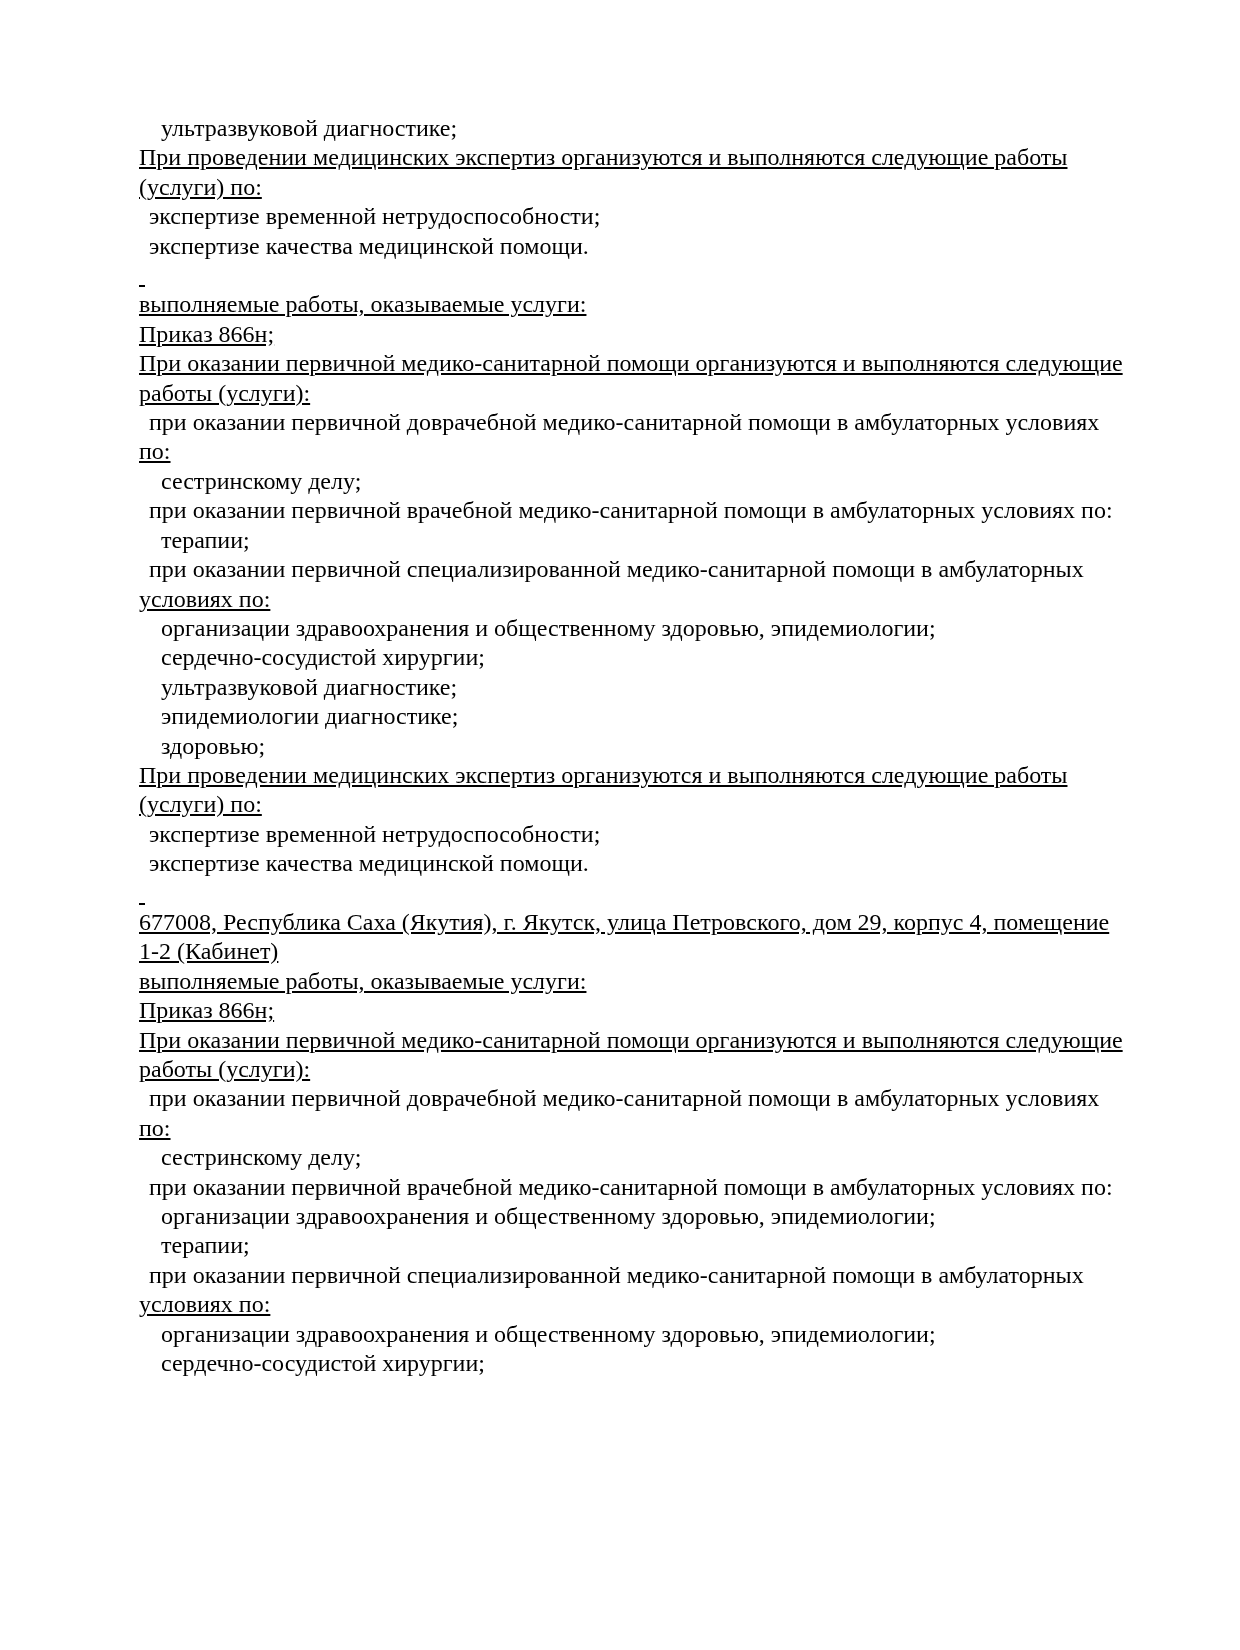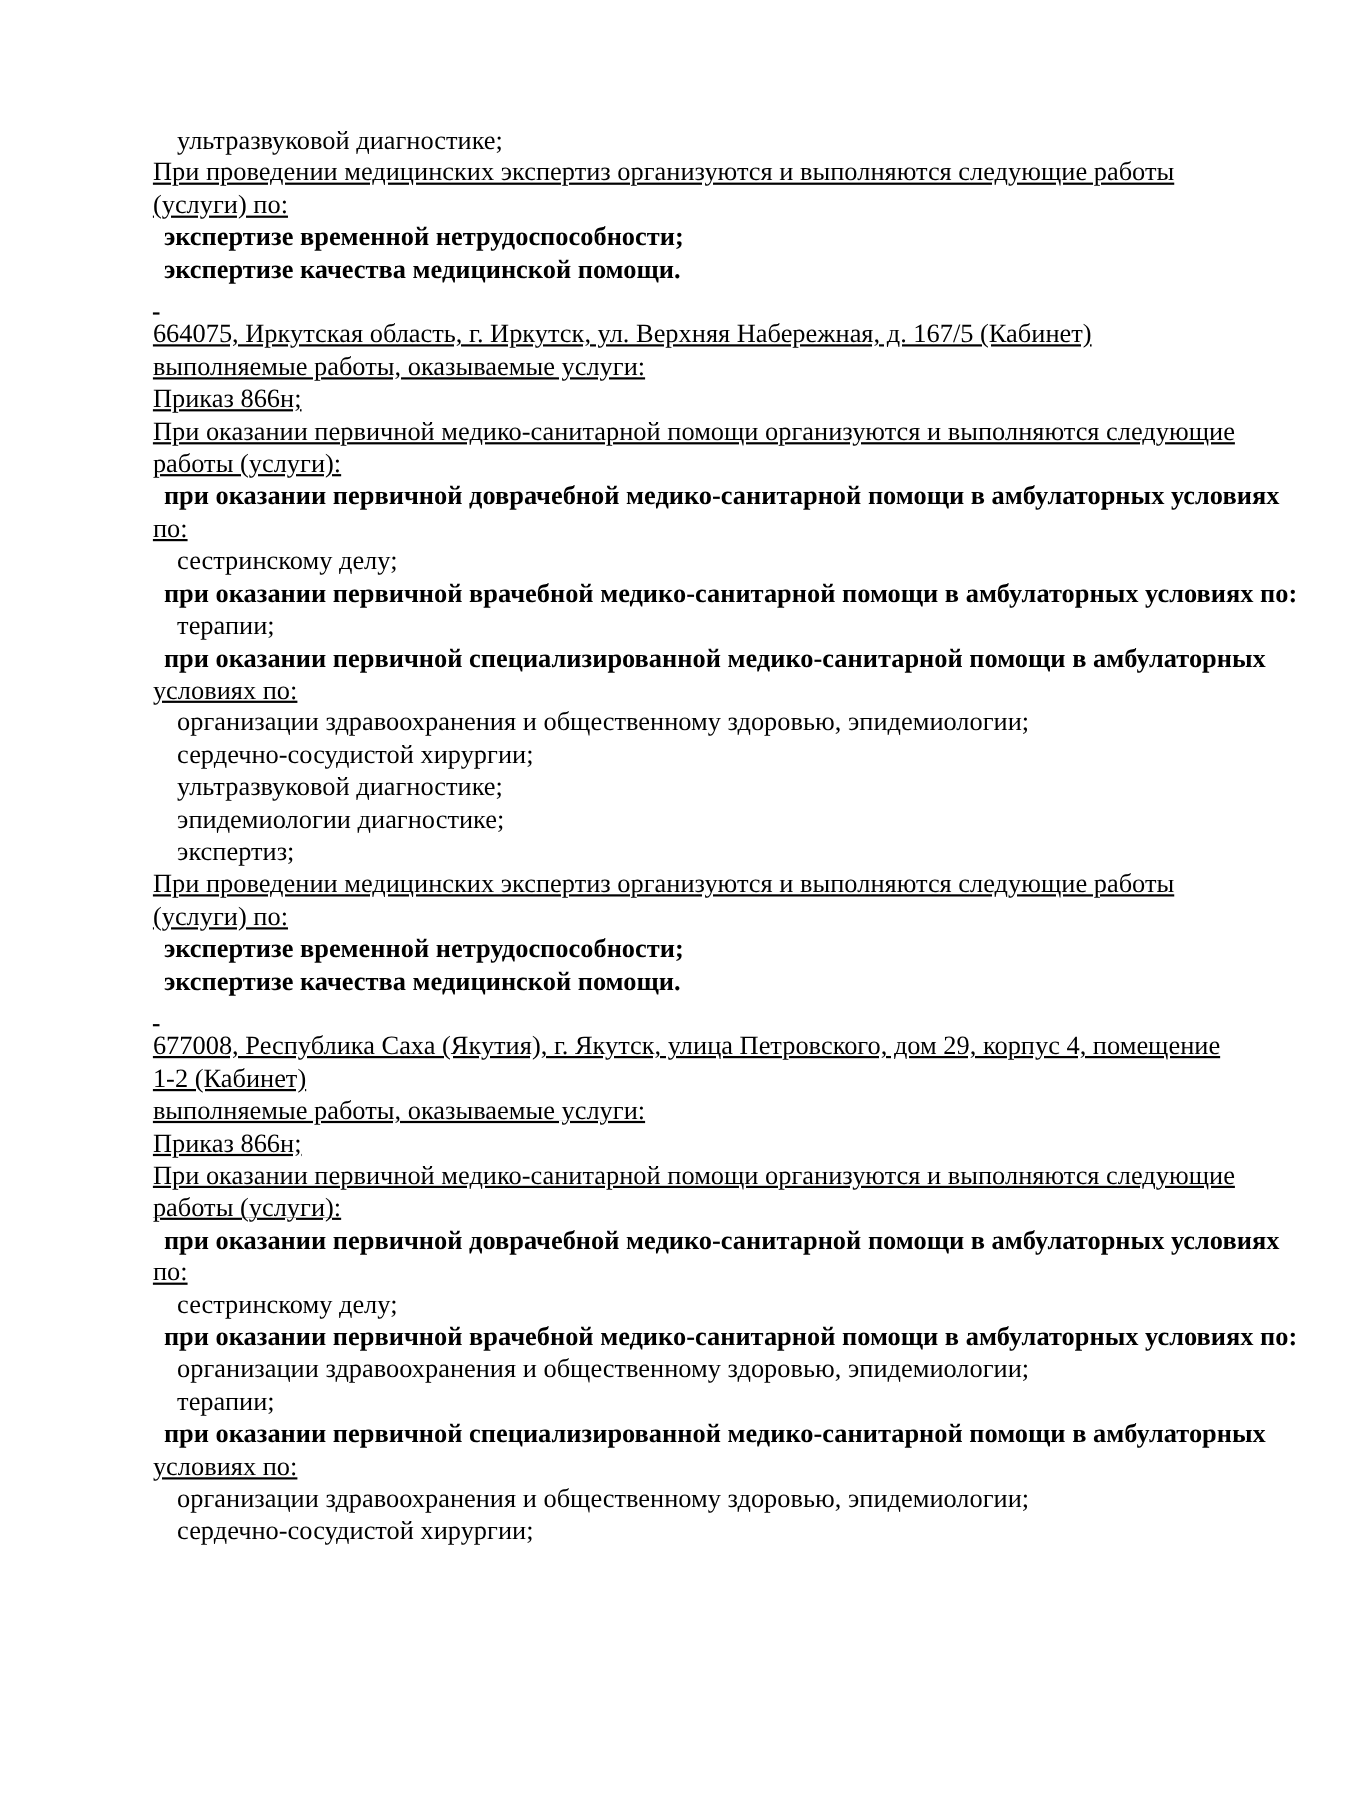--- a/index.html
+++ b/index.html
@@ -27,51 +27,50 @@
     left: 139px;
     right: 120px;
     font-size: 24px;
     line-height: 29.4px;
   }
   .line {
     white-space: pre;
     min-height: 29.4px;
   }
   .indent-0 { padding-left: 0; text-decoration: underline; }
-  .indent-1 { padding-left: 10px; font-weight: bold; }
+  .indent-1 { padding-left: 10px; }
   .indent-2 { padding-left: 22px; }
 </style>
 </head>
 <body style="background: rgb(255, 255, 255);">
 
 <div class="page">
   <div class="doc-body" id="doc-body" style="color: rgb(0, 0, 0);">
       <div class="line indent-2">ультразвуковой диагностике;</div>
       <div class="line indent-0">При проведении медицинских экспертиз организуются и выполняются следующие работы</div>
       <div class="line indent-0">(услуги) по:</div>
       <div class="line indent-1">экспертизе временной нетрудоспособности;</div>
       <div class="line indent-1">экспертизе качества медицинской помощи.</div>
       <div class="line indent-0">&nbsp;</div>
-      <div class="line indent-0">664075, Иркутская область, г. Иркутск, ул. Верхняя Набережная, д. 167/5 (Кабинет)</div>
       <div class="line indent-0">выполняемые работы, оказываемые услуги:</div>
       <div class="line indent-0">Приказ 866н;</div>
       <div class="line indent-0">При оказании первичной медико-санитарной помощи организуются и выполняются следующие</div>
       <div class="line indent-0">работы (услуги):</div>
       <div class="line indent-1">при оказании первичной доврачебной медико-санитарной помощи в амбулаторных условиях</div>
       <div class="line indent-0">по:</div>
       <div class="line indent-2">сестринскому делу;</div>
       <div class="line indent-1">при оказании первичной врачебной медико-санитарной помощи в амбулаторных условиях по:</div>
       <div class="line indent-2">терапии;</div>
       <div class="line indent-1">при оказании первичной специализированной медико-санитарной помощи в амбулаторных</div>
       <div class="line indent-0">условиях по:</div>
       <div class="line indent-2">организации здравоохранения и общественному здоровью, эпидемиологии;</div>
       <div class="line indent-2">сердечно-сосудистой хирургии;</div>
       <div class="line indent-2">ультразвуковой диагностике;</div>
       <div class="line indent-2">эпидемиологии диагностике;</div>
-      <div class="line indent-2">экспертиз;</div>
+      <div class="line indent-2">здоровью;</div>
       <div class="line indent-0">При проведении медицинских экспертиз организуются и выполняются следующие работы</div>
       <div class="line indent-0">(услуги) по:</div>
       <div class="line indent-1">экспертизе временной нетрудоспособности;</div>
       <div class="line indent-1">экспертизе качества медицинской помощи.</div>
       <div class="line indent-0">&nbsp;</div>
       <div class="line indent-0">677008, Республика Саха (Якутия), г. Якутск, улица Петровского, дом 29, корпус 4, помещение</div>
       <div class="line indent-0">1-2 (Кабинет)</div>
       <div class="line indent-0">выполняемые работы, оказываемые услуги:</div>
       <div class="line indent-0">Приказ 866н;</div>
       <div class="line indent-0">При оказании первичной медико-санитарной помощи организуются и выполняются следующие</div>

